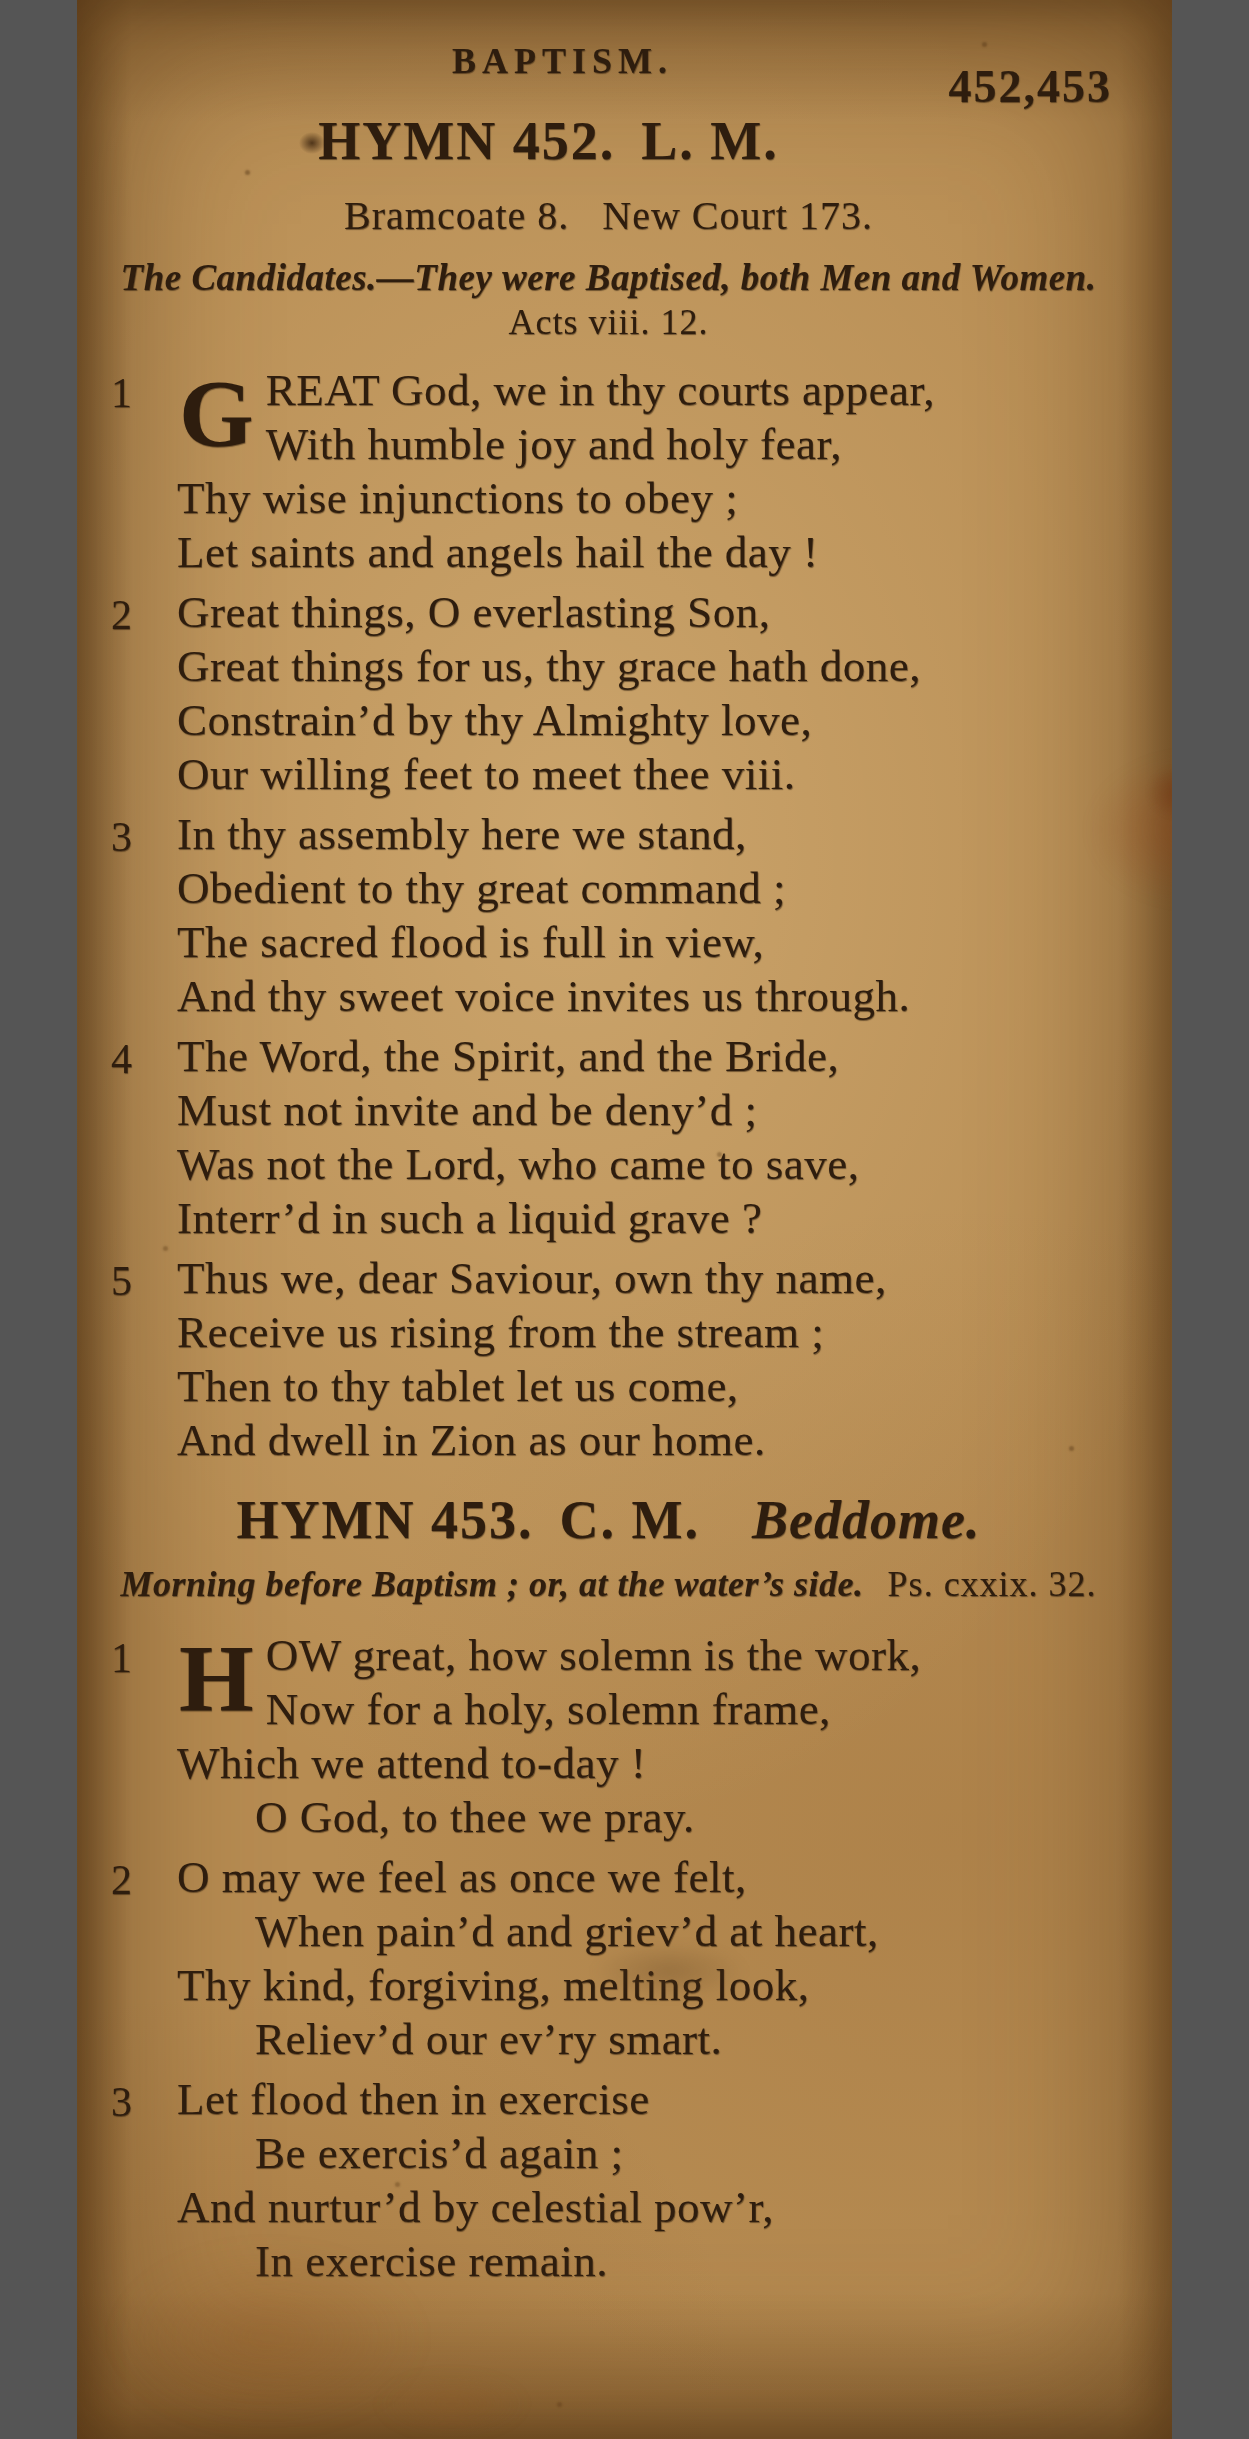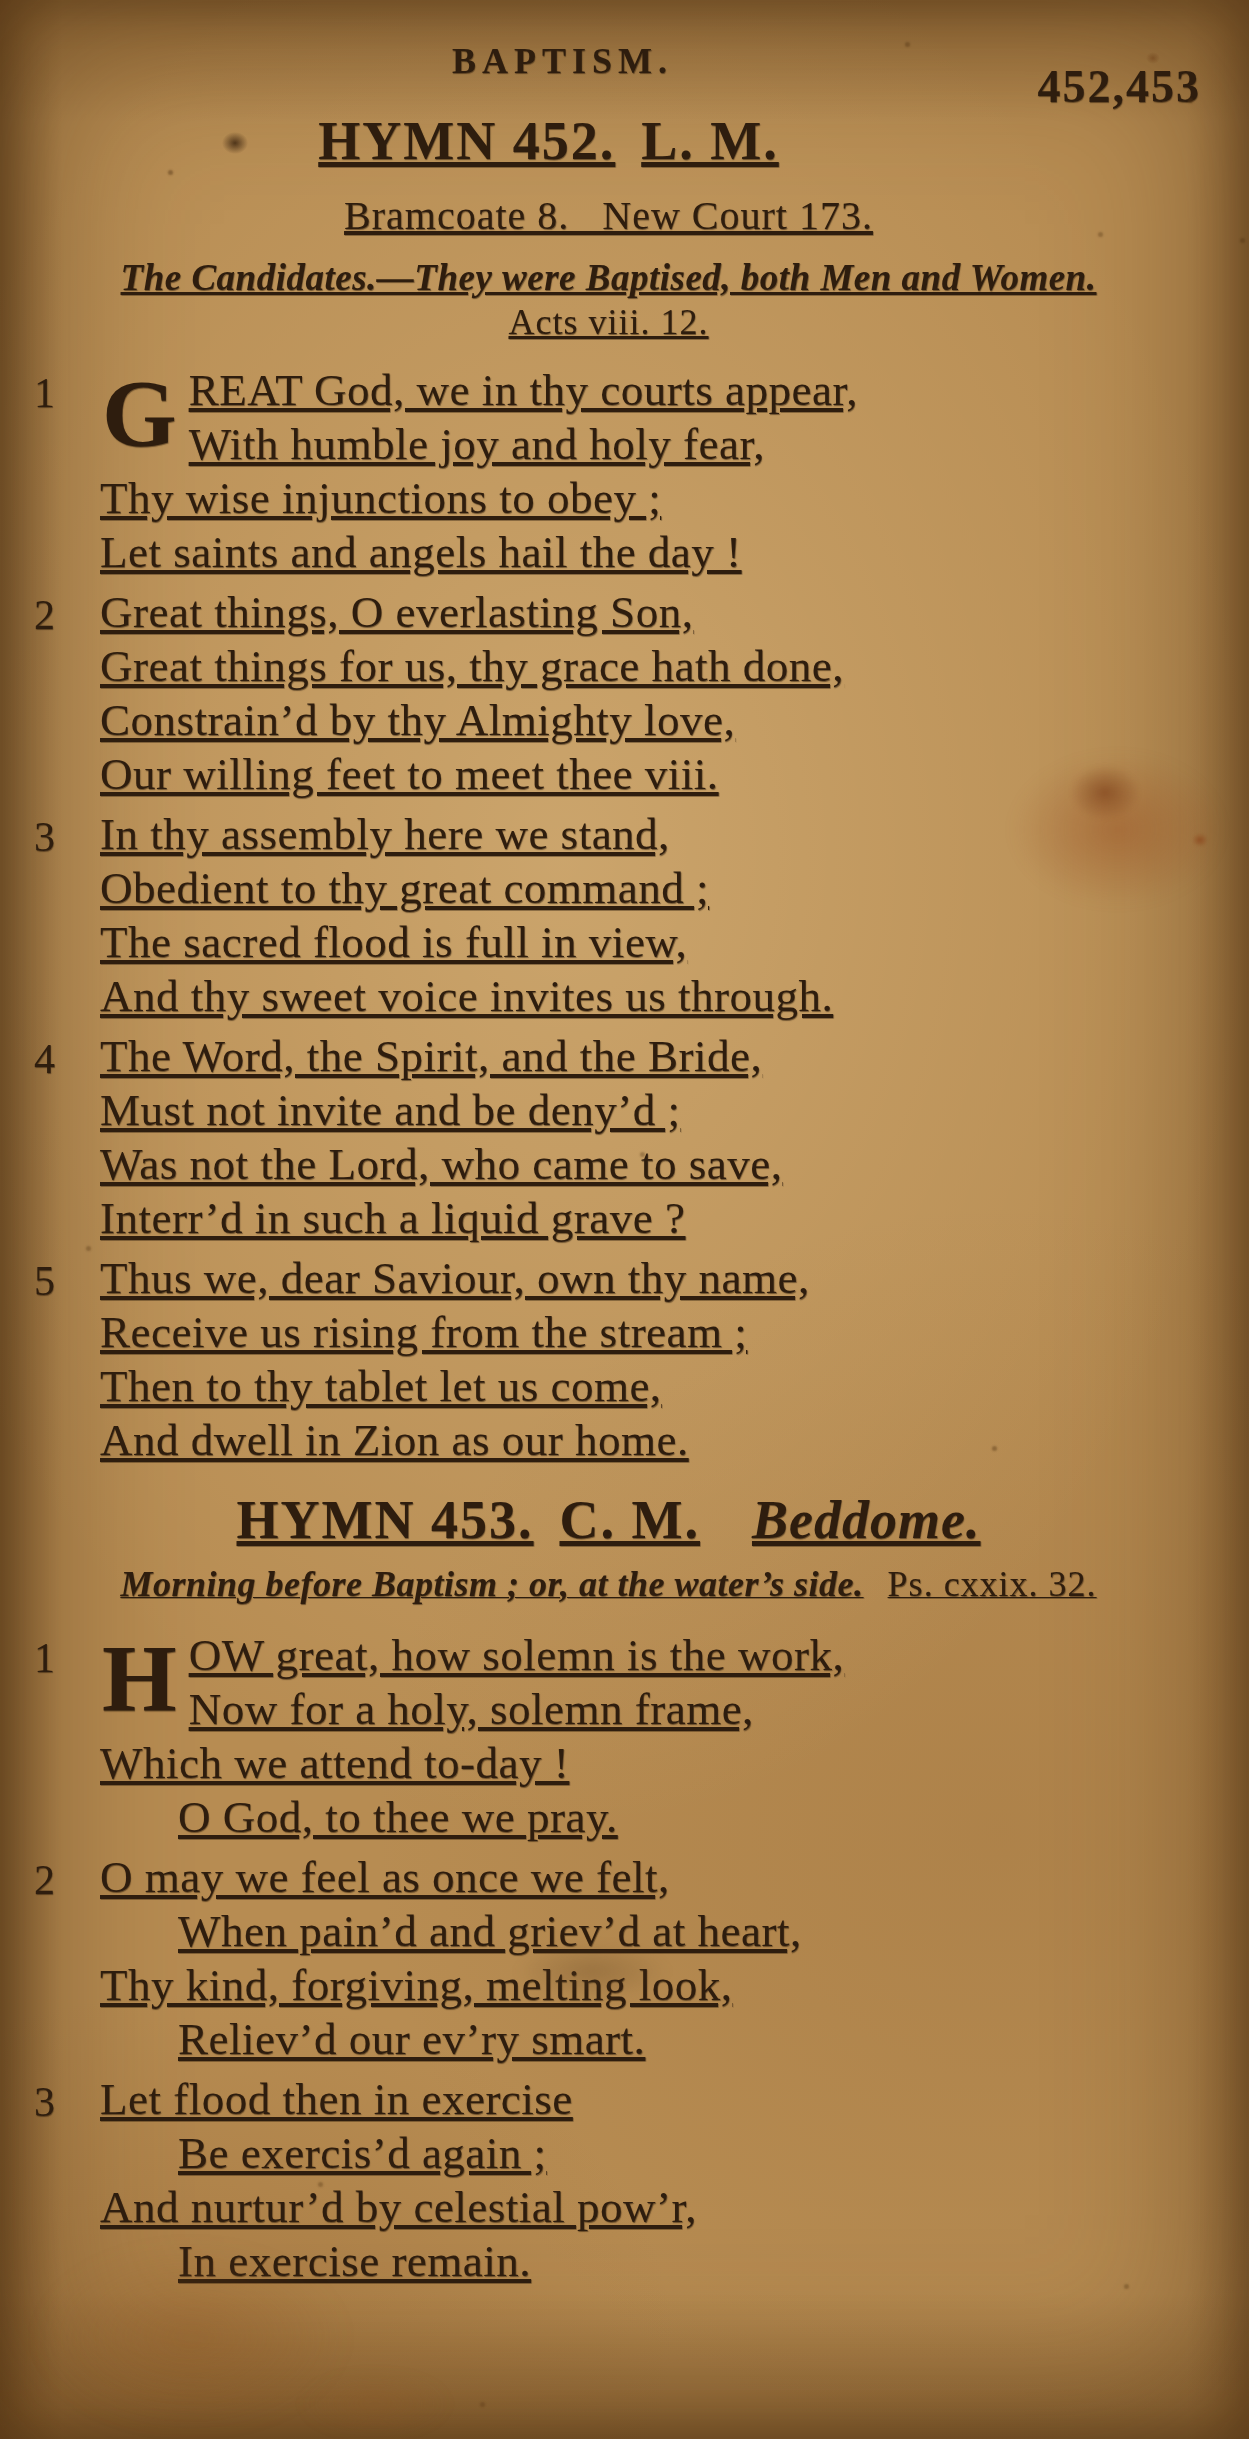--- a/index.html
+++ b/index.html
@@ -1,42 +1,41 @@
 <!DOCTYPE html>
 <html><head>
 <meta charset="utf-8">
 <style>
   html,body{margin:0;padding:0;background:#555;}
   .page{
     position:relative;
-    width:1249px;height:2439px;
+    width:1095px;height:2439px;
     margin:0 auto;
     overflow:hidden;
     font-family:"Liberation Serif","DejaVu Serif",serif;
     color:#2e1d0e;
     background-color:#b78c52;
     background-image:
       radial-gradient(1000px 1400px at 45% 35%, rgba(255,228,175,0.28), rgba(255,255,255,0) 70%),
       radial-gradient(900px 900px at 80% 75%, rgba(125,78,30,0.16), rgba(0,0,0,0) 70%),
       radial-gradient(700px 500px at 15% 96%, rgba(130,80,30,0.25), rgba(0,0,0,0) 70%),
       linear-gradient(180deg, rgba(105,65,22,0.32) 0%, rgba(0,0,0,0) 5%, rgba(0,0,0,0) 94%, rgba(95,58,18,0.38) 100%),
       linear-gradient(90deg, rgba(85,52,18,0.42) 0%, rgba(0,0,0,0) 5%, rgba(0,0,0,0) 95%, rgba(110,70,30,0.32) 100%);
     box-shadow: inset 0 0 150px 45px rgba(75,46,15,0.45), inset 0 0 35px 12px rgba(60,38,14,0.30);
-    text-decoration: underline;
   }
   .ink{ text-shadow:0.6px 0.7px 1px rgba(42,26,10,0.55); }
 
   
   .section-title{
     position:absolute;top:40px;left:0;right:0;
     text-align:center;transform:translateX(-62px);
     font-size:36px;font-weight:700;letter-spacing:6px;
   }
   .page-numbers{
-    position:absolute;top:60px;right:48px;
+    position:absolute;top:60px;right:60px;
     font-size:46px;font-weight:700;letter-spacing:2px;text-align:center;
   }
 
   .content{padding:106px 60px 0 28px;}
 
   .hymn-title{
     text-align:center;font-size:54px;font-weight:600;letter-spacing:2px;
     line-height:62px;
   }
   .hymn-title .meter{margin-left:26px;}

